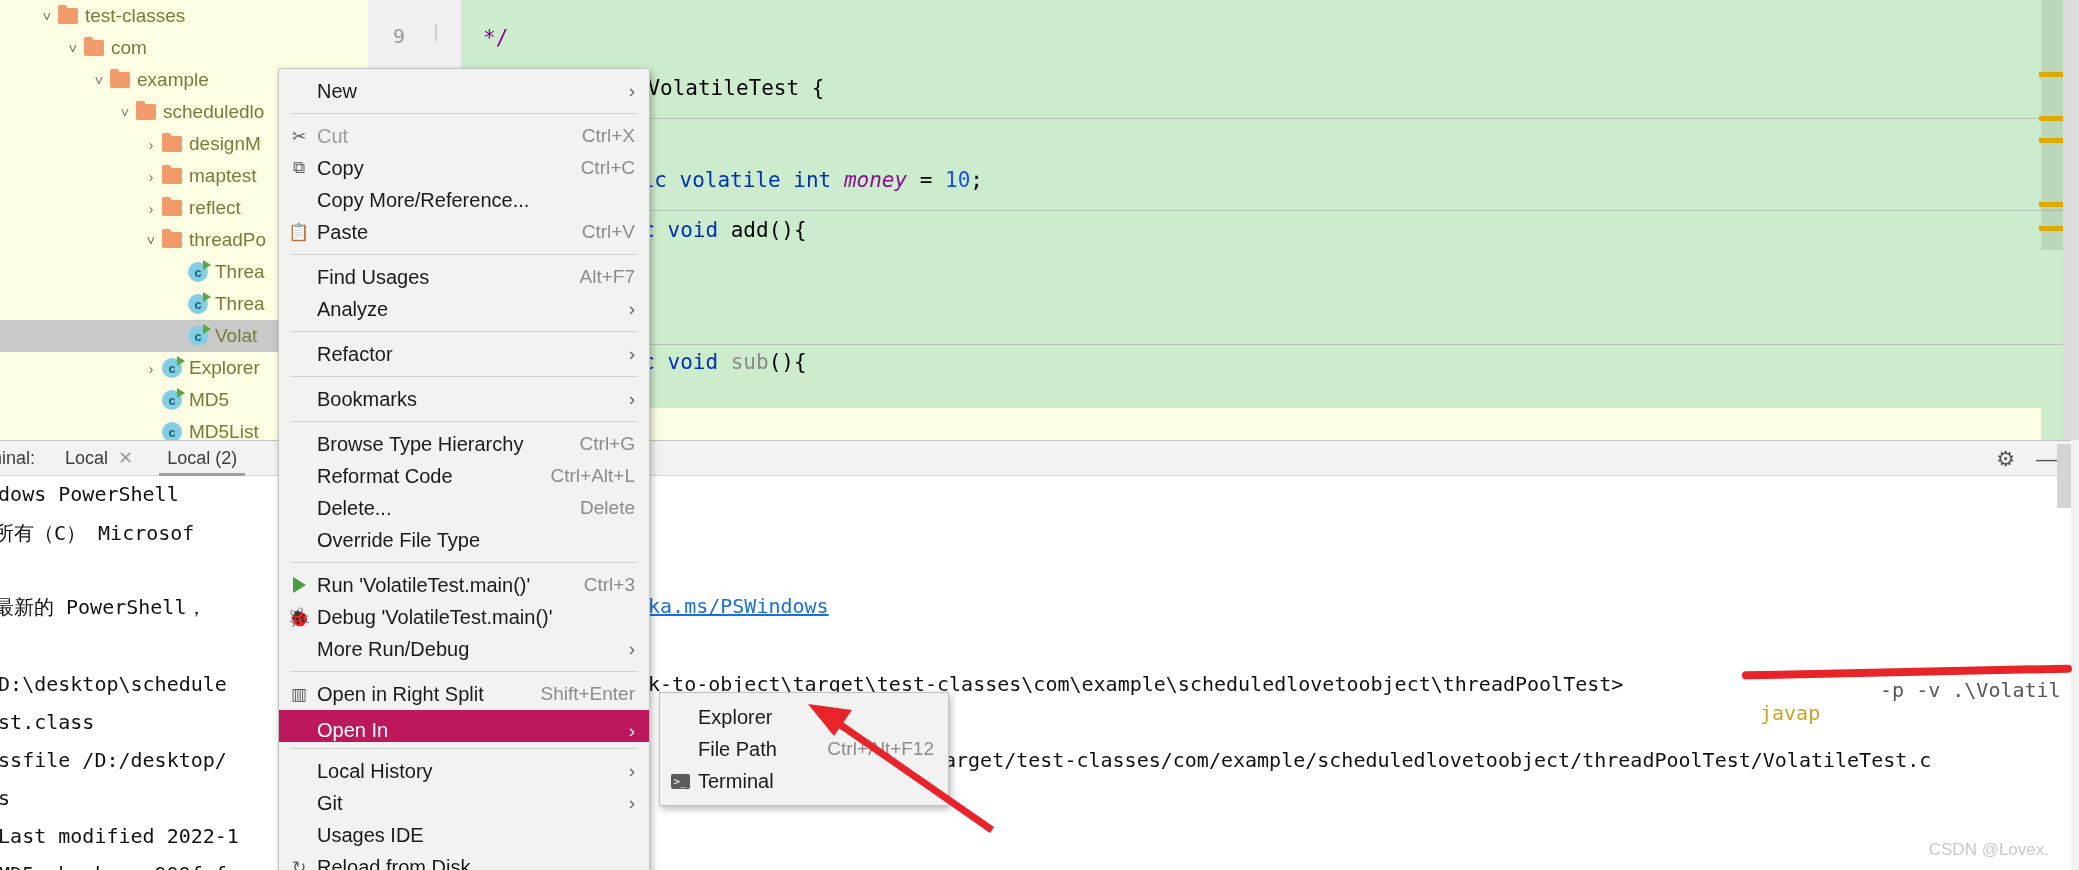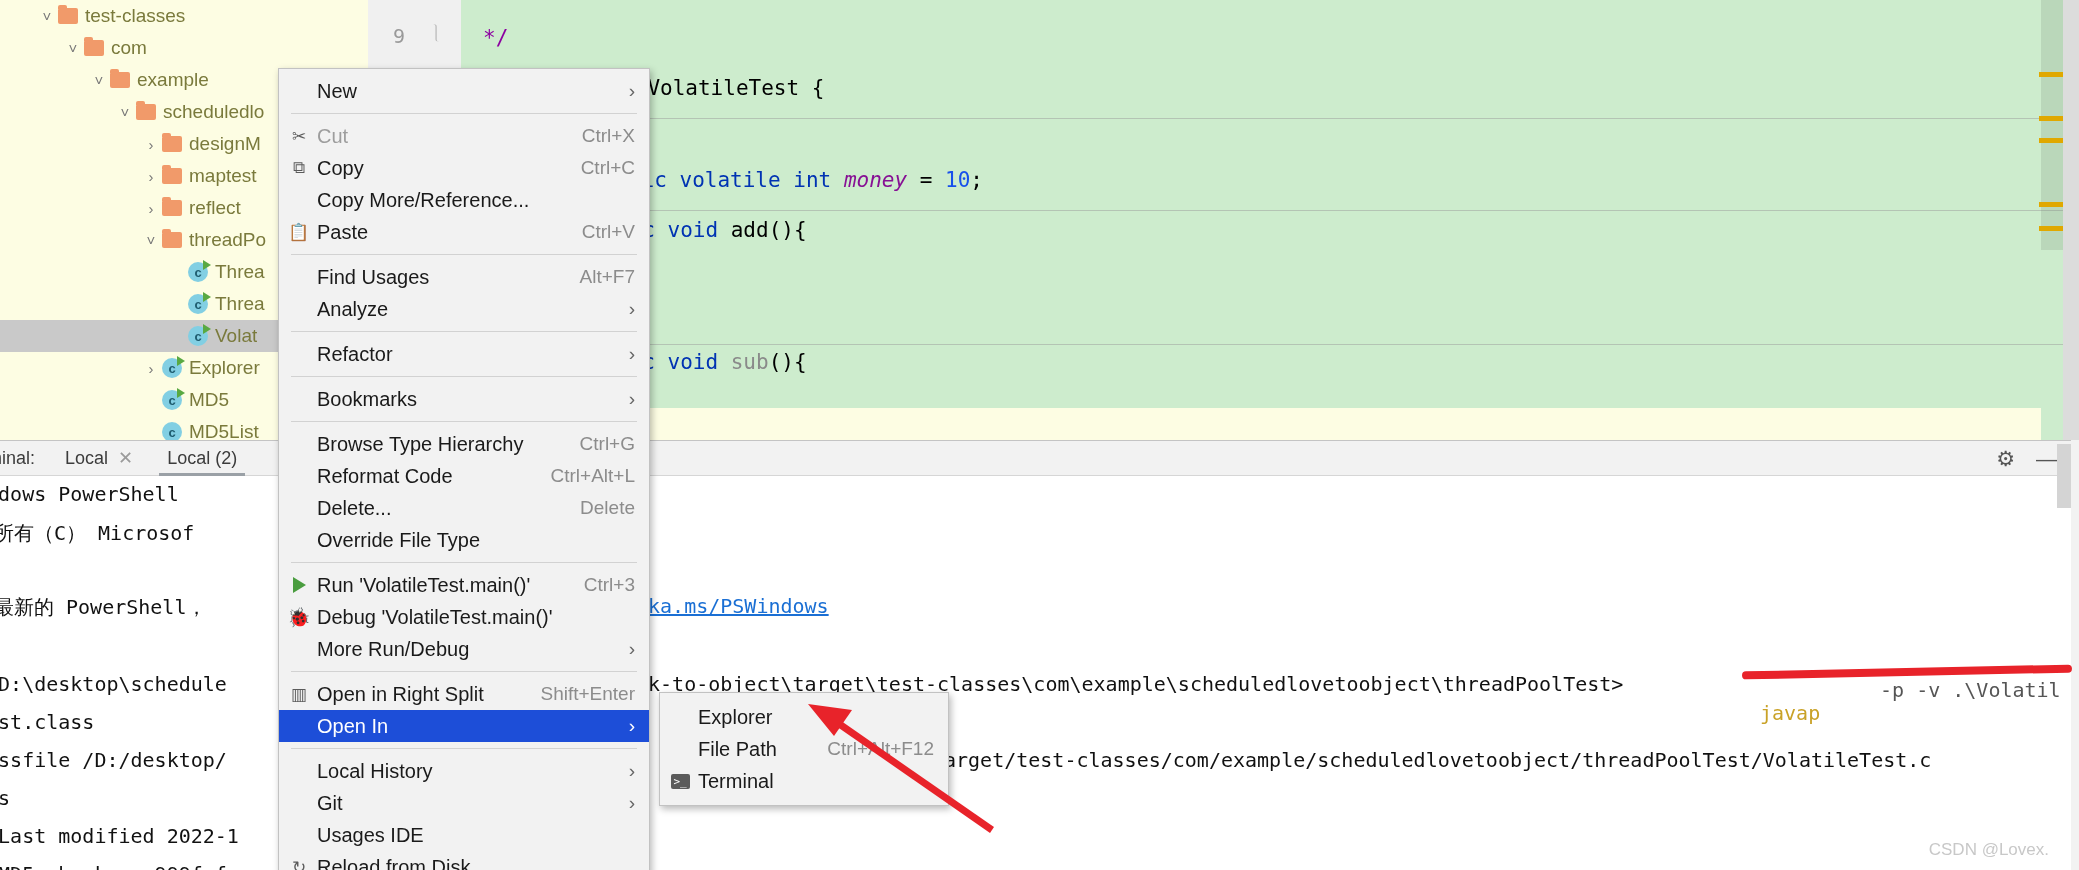--- a/index.html
+++ b/index.html
@@ -145,21 +145,21 @@
     position: absolute; left: 278px; top: 68px; width: 372px;
     background: #f2f2f2; border: 1px solid #c2c2c2;
     box-shadow: 2px 3px 7px rgba(0,0,0,.28);
     font-size: 20px; color: #1a1a1a; padding: 6px 0;
     z-index: 50;
   }
   .mi {
     position: relative; height: 32px; display:flex; align-items:center;
     padding: 0 14px 0 38px; white-space: nowrap;
   }
-  .mi.hl-sel { background: #1d4ed8; color: #fff; }
+  .mi.hl-sel { background: #be185d; color: #fff; align-items: flex-end; }
   .mi.disabled { color: #9d9d9d; }
   .mi-label { flex: 1; }
   .mi-accel { color: #8c8c8c; font-size: 19px; margin-left: 18px; }
   .mi-arrow { color: #666; font-size: 19px; margin-left: 18px; }
   .mi.hl-sel .mi-arrow { color:#fff; }
   .mi-ico { position: absolute; left: 10px; width: 20px; height: 20px; display:flex;
             align-items:center; justify-content:center; font-size: 17px; color:#5b5b5b;}
   .msep { height: 1px; background: #d2d2d2; margin: 6px 12px; }
 
   #submenu {

